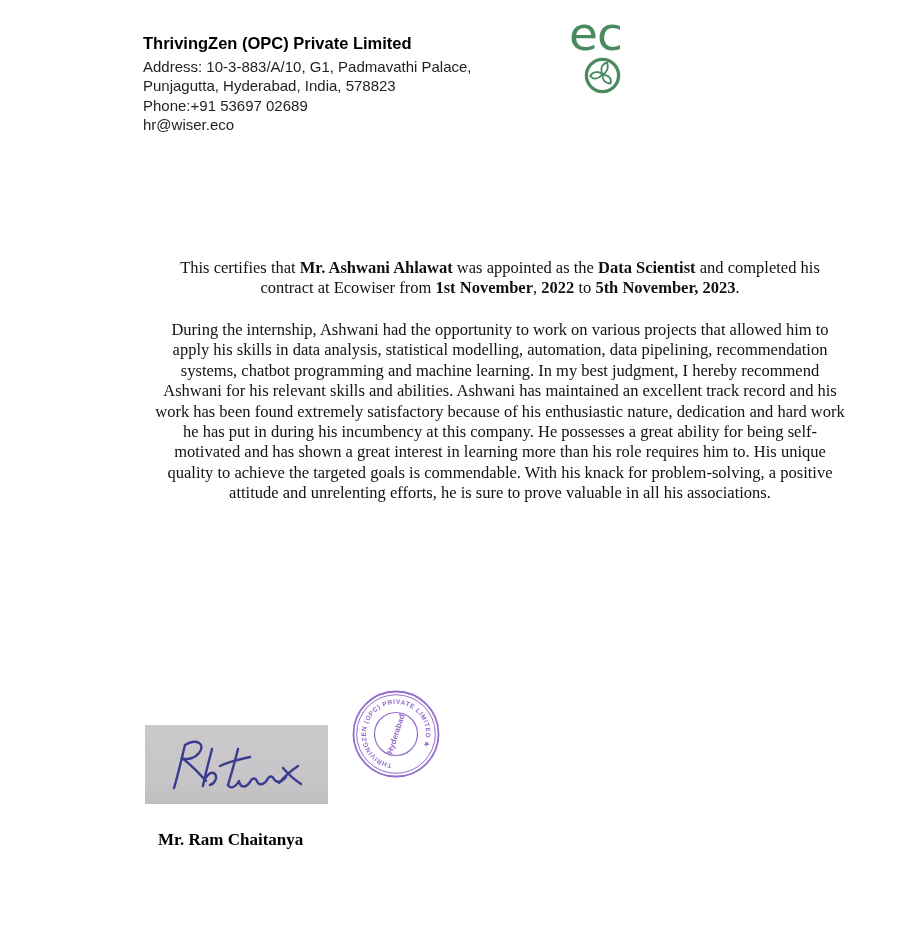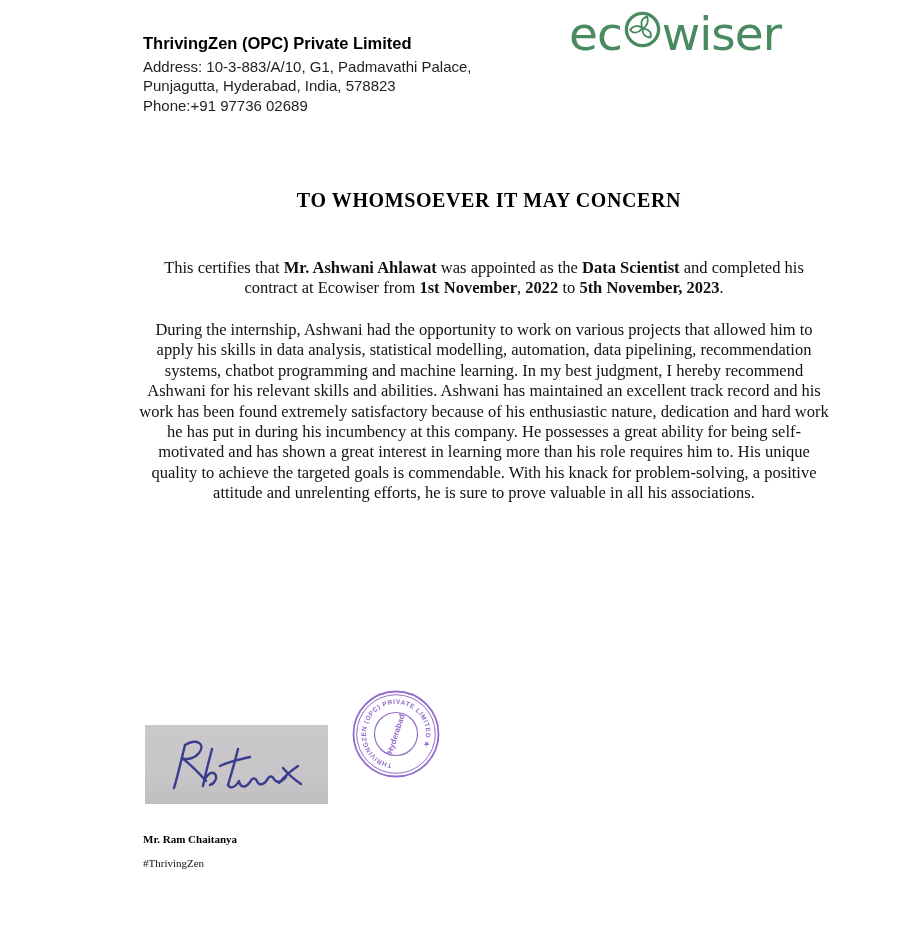--- a/index.html
+++ b/index.html
@@ -64,21 +64,21 @@
     top: 185px;
     width: 694px;
     text-align: center;
     font-size: 20px;
     font-weight: bold;
     letter-spacing: 0.6px;
     color: #000000;
   }
   .letter-paragraph {
     position: absolute;
-    left: 97px;
+    left: 113px;
     width: 694px;
     text-align: center;
     font-size: 16.5px;
     line-height: 20.4px;
     color: #111111;
   }
   .p1 { top: 254px; }
   .p2 { top: 316px; }
   .p3 { top: 539px; }
 
@@ -112,54 +112,53 @@
   .stamp-center-text {
     font-family: "Liberation Sans", sans-serif;
     font-size: 8px;
     font-weight: bold;
     fill: #8457c4;
   }
 
   
   .signatory-block {
     position: absolute;
-    left: 103px;
+    left: 118px;
     top: 824px;
-    font-size: 11px;
+    font-size: 17px;
     line-height: 23.6px;
     color: #111111;
   }
   .signatory-block .bold-line { font-weight: bold; color: #000000; }
 </style>
 </head>
 <body>
 
 <div class="page">
 
   <div class="header-block">
     <div class="company-name">ThrivingZen (OPC) Private Limited</div>
     <div>Address: 10-3-883/A/10, G1, Padmavathi Palace,</div>
     <div>Punjagutta, Hyderabad, India, 578823</div>
-    <div>Phone:+91  97736 02689</div>
+    <div>Phone:+91  53697 02689</div>
+    <div>hr@wiser.eco</div>
   </div>
 
-  <div class="logo" style="color:#4a8a60;">
+  <div class="logo" style="color:#4a8a60;flex-direction:column;">
     <span class="logo-text">ec</span>
     <svg class="logo-o-icon" viewBox="0 0 40 40" aria-hidden="true">
       <circle cx="20" cy="20" r="17.4" fill="none" stroke="#4a8a60" stroke-width="3.6"></circle>
       <g fill="none" stroke="#4a8a60" stroke-width="2" stroke-linecap="round" stroke-linejoin="round">
         <path d="M20,19 C17,12 20,7 25,6 C27,11 25,17 20,19 Z"></path>
         <path d="M20,19 C27,18 31,22 30,27 C24,28 20,24 20,19 Z" transform="rotate(10 20 20)"></path>
         <path d="M20,19 C14,23 9,22 7,17 C11,13 18,14 20,19 Z" transform="rotate(-15 20 20)"></path>
       </g>
     </svg>
-    <span class="logo-text">wiser</span>
   </div>
 
-  <div class="letter-title">TO WHOMSOEVER IT MAY CONCERN</div>
 
   <p class="letter-paragraph p1"><span>This certifies that </span><b>Mr. Ashwani Ahlawat</b><span> was appointed as the </span><b>Data Scientist</b><span> and completed his contract at Ecowiser from </span><b>1st November</b><span>, </span><b>2022</b><span> to </span><b>5th November, 2023</b><span>.</span></p>
 
   <p class="letter-paragraph p2">During the internship, Ashwani had the opportunity to work on various projects that allowed him to apply his skills in data analysis, statistical modelling, automation, data pipelining, recommendation systems, chatbot programming and machine learning. In my best judgment, I hereby recommend Ashwani for his relevant skills and abilities. Ashwani has maintained an excellent track record and his work has been found extremely satisfactory because of his enthusiastic nature, dedication and hard work he has put in during his incumbency at this company. He possesses a great ability for being self-motivated and has shown a great interest in learning more than his role requires him to. His unique quality to achieve the targeted goals is commendable. With his knack for problem-solving, a positive attitude and unrelenting efforts, he is sure to prove valuable in all his associations.</p>
 
 
   <div class="signature-wrap">
     <svg viewBox="0 0 183 79" aria-hidden="true">
       <g fill="none" stroke="#3a3d8f" stroke-width="2.4" stroke-linecap="round" stroke-linejoin="round">
         <path d="M 40,20 C 37,32 33,50 29,63"></path>
@@ -182,16 +181,15 @@
       <path id="stampArc" d="M 41,74.7 A 30,30 0 1 1 49,74.7" fill="none"></path>
       <text class="stamp-ring-text">
         <textPath href="#stampArc" startOffset="0">THRIVINGZEN (OPC) PRIVATE LIMITED ★</textPath>
       </text>
       <text class="stamp-center-text" x="45" y="47.5" text-anchor="middle" transform="rotate(-72 45 45)">Hyderabad</text>
     </svg>
   </div>
 
   <div class="signatory-block">
     <div class="bold-line">Mr. Ram Chaitanya</div>
-    <div>#ThrivingZen</div>
   </div>
 
 </div>
 
 </body></html>

